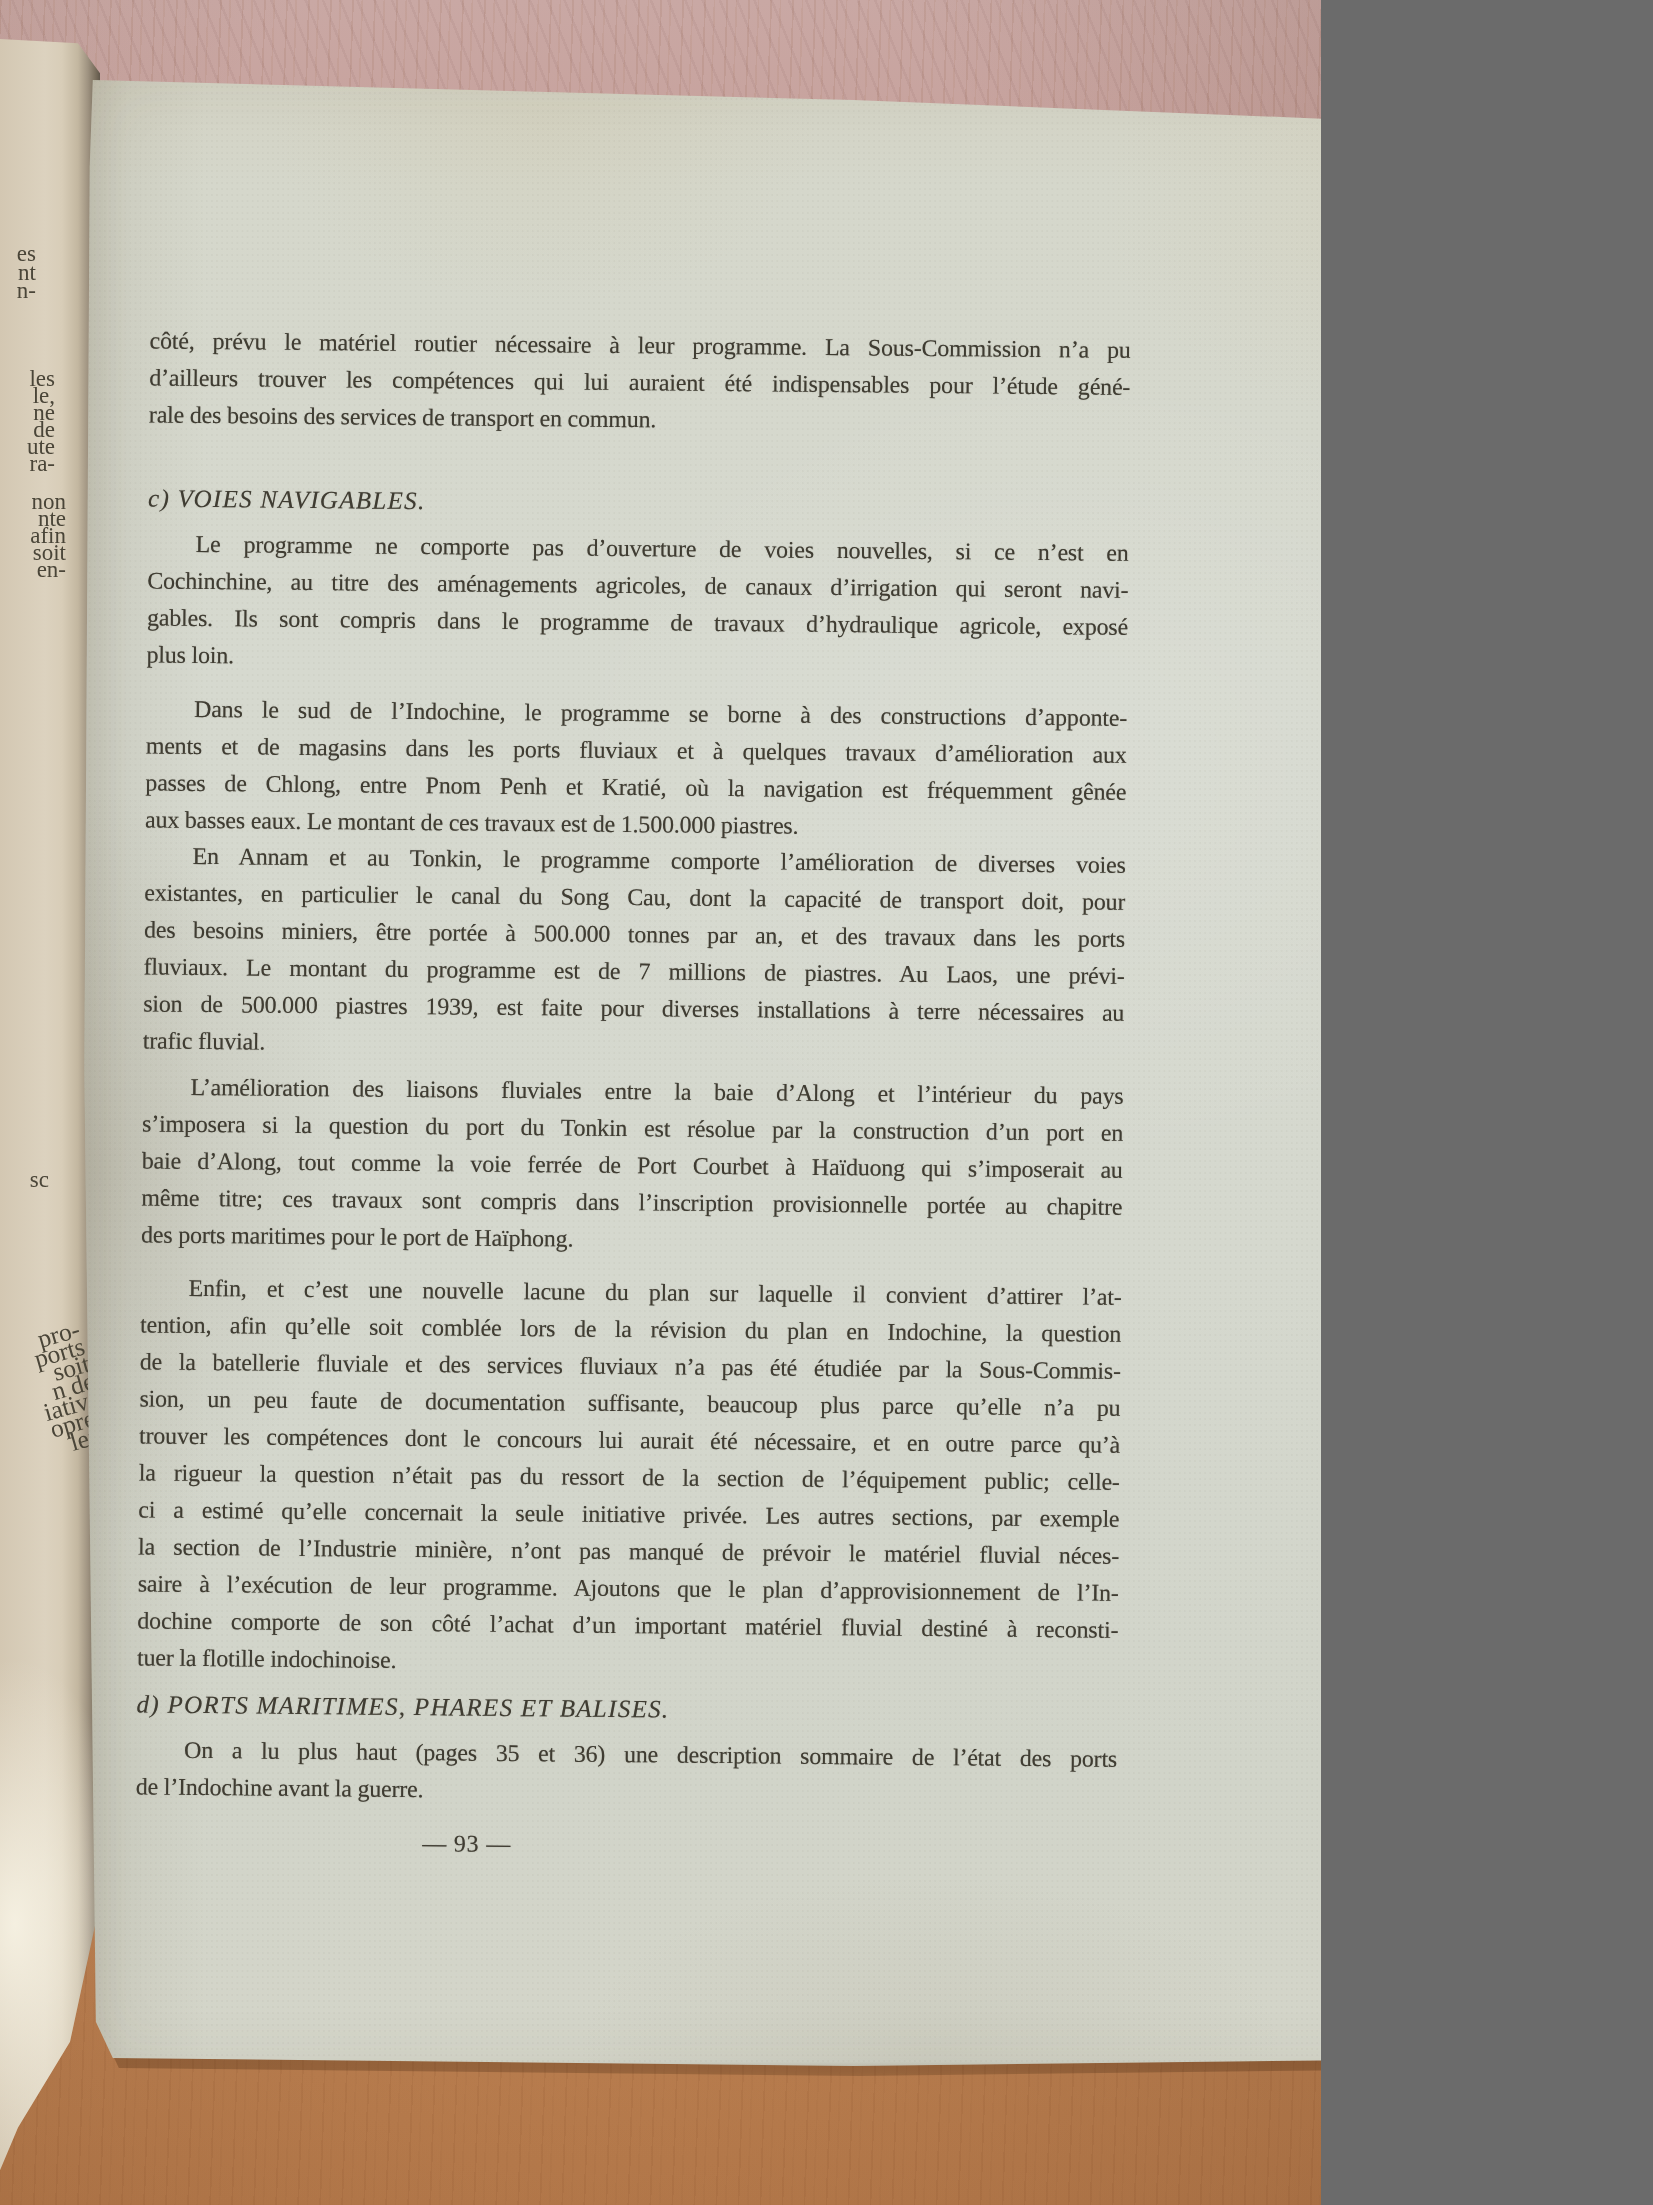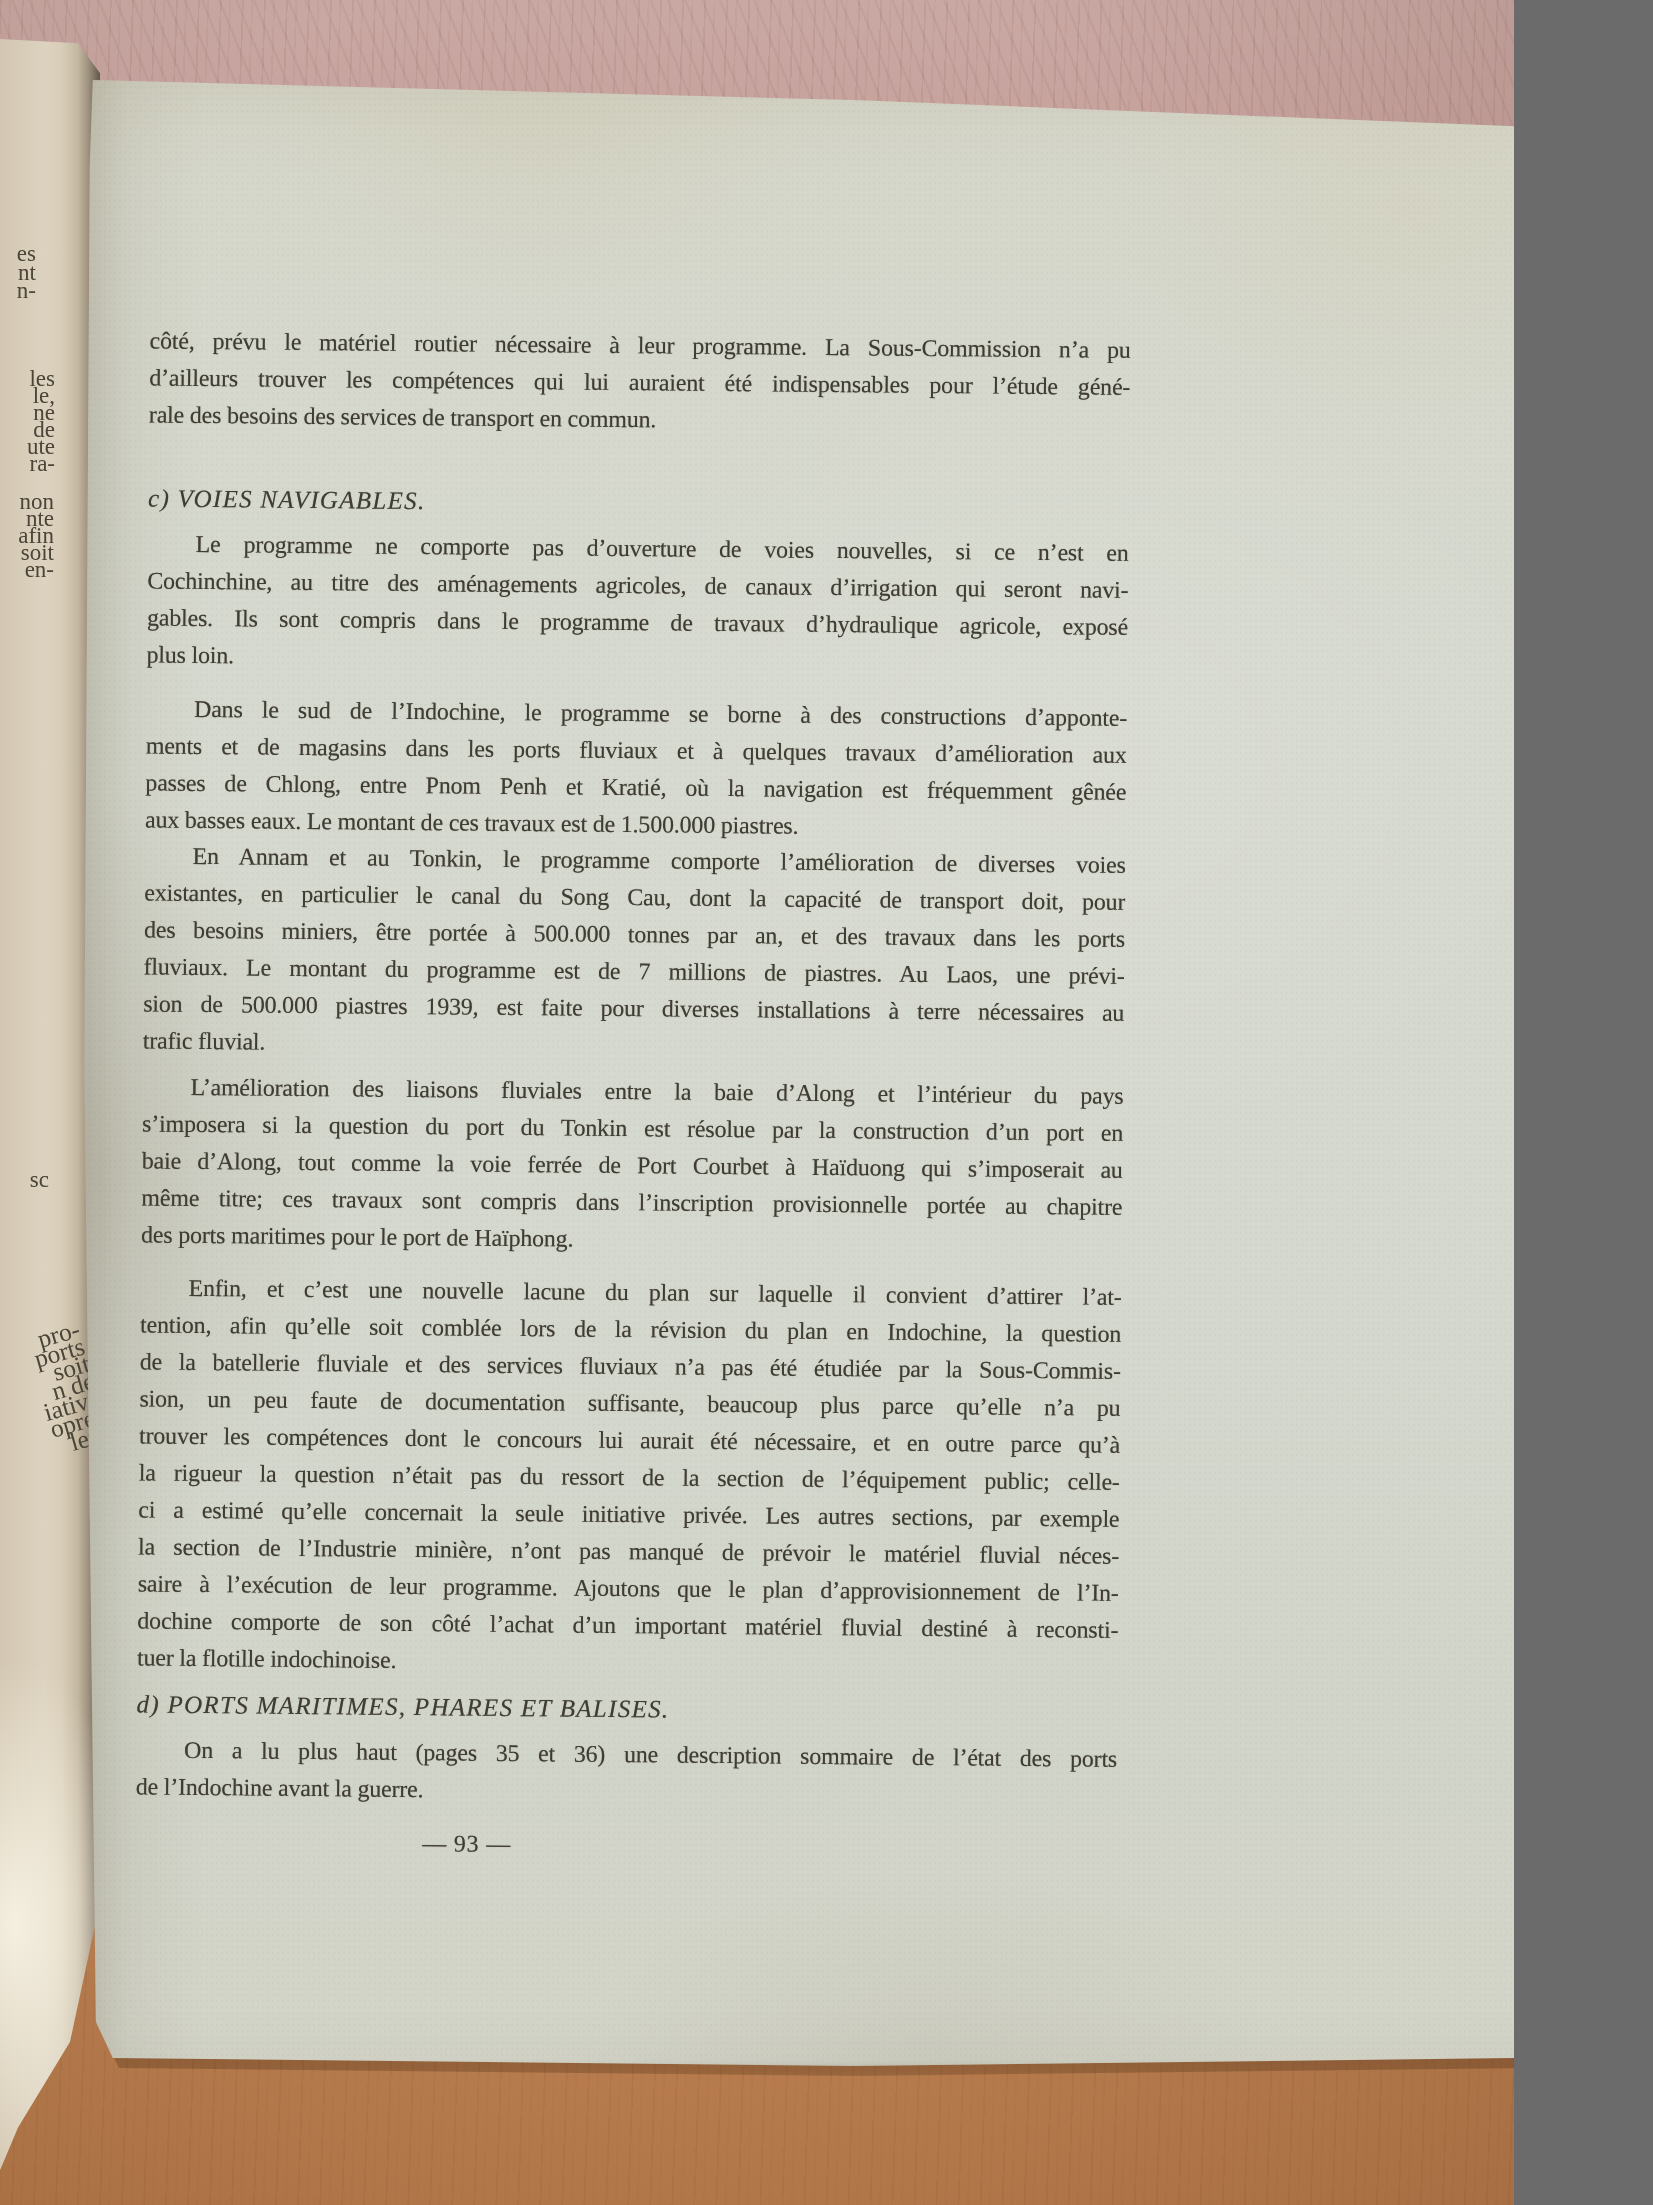--- a/index.html
+++ b/index.html
@@ -1,17 +1,17 @@
 <!DOCTYPE html>
 <html style="font-size:13.6px"><head>
 <meta charset="utf-8">
 <style>
   html,body { margin:0; padding:0; background:#6b6b6b; }
   .photo {
-    position:relative; width:1514px; height:2205px; overflow:hidden;
+    position:relative; width:1321px; height:2205px; overflow:hidden;
     font-family:"Liberation Serif","DejaVu Serif",serif;
   }
 
   
   .wood {
     position:absolute; inset:0;
     background:
       repeating-linear-gradient(92deg,
         rgba(122,66,30,0.10) 0 1.7px, rgba(0,0,0,0) 1.7px 9.3px,
         rgba(150,95,55,0.09) 9.3px 11px, rgba(0,0,0,0) 11px 22px),
@@ -41,21 +41,21 @@
       radial-gradient(ellipse 187px 408px at 15% 88%, rgba(250,246,232,0.85), rgba(0,0,0,0) 65%),
       linear-gradient(to right,
         #d3c7b2 0%, #dcd2bf 45%, #d8cdb8 62%, #c3b7a0 78%,
         #9e9280 88%, #776c5b 96%, #5f564a 100%);
     color:#4a4538;
     font-size:23px;
   }
   .frag { position:absolute; text-align:right; }
   .frag-top { top:206px; left:0; width:36px; line-height:18.7px; }
   .frag-m1  { top:331px; left:4px; width:51px; line-height:17px; }
-  .frag-m2  { top:454px; left:0; width:54px; line-height:17px; }
+  .frag-m2  { top:454px; left:12px; width:54px; line-height:17px; }
   .frag-sc  { top:1132px; left:0; width:49px; line-height:17px; }
   .frag-rot {
     top:1305px; left:-6.8px; width:87px; line-height:18px; font-size:25.5px;
     transform:rotate(-16deg); transform-origin:left top;
   }
   .frag div { white-space:nowrap; }
 
   
   .page-shadow {
     position:absolute; left:88px; top:76px; width:1543px; height:2006px; z-index:3;

